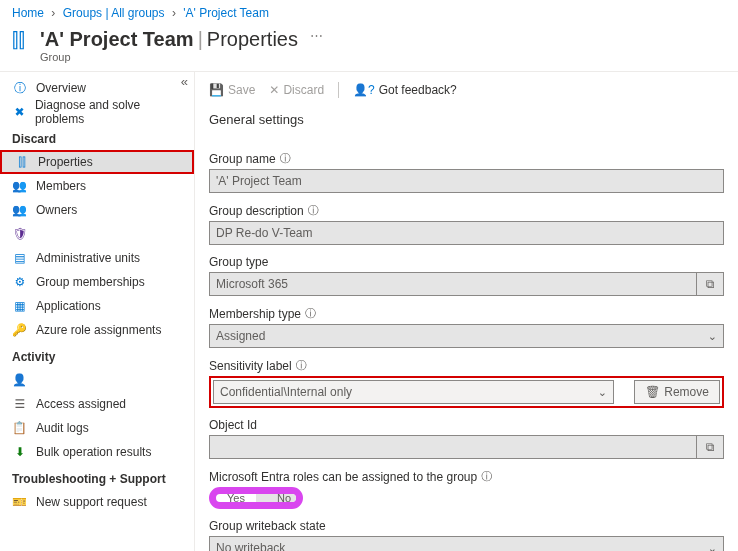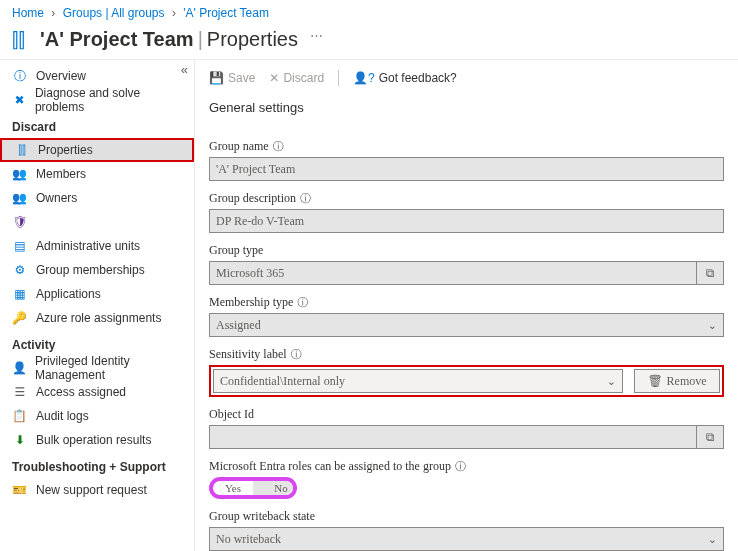--- a/index.html
+++ b/index.html
@@ -44,21 +44,21 @@
   .c-gray { color: #605e5c; }
 
   .main { flex: 1; padding: 8px 14px 12px 14px; }
   .toolbar { display: flex; align-items: center; gap: 14px; padding: 2px 0 8px; font-size: 12px; }
   .toolbar .disabled { color: #a19f9d; cursor: default; display: flex; gap: 4px; align-items: center; }
   .toolbar .divider { width: 1px; height: 16px; background: #c8c6c4; }
   .toolbar .feedback { color: #323130; cursor: pointer; display: flex; gap: 4px; align-items: center; }
   .toolbar .fbicon { color: #0078d4; }
 
   .section-title { font-size: 13px; margin: 6px 0 24px; }
-  .field { margin-bottom: 10px; font-family: Liberation Serif, serif; }
+  .field { margin-bottom: 10px; }
   .field-label { font-size: 12px; color: #323130; margin-bottom: 3px; display: flex; align-items: center; gap: 4px; }
   .info-ic { color: #605e5c; font-size: 11px; }
 
   .textbox, .selectbox {
     width: 100%; height: 24px; line-height: 22px;
     border: 1px solid #8a8886;
     background: #f3f2f1; color: #605e5c;
     padding: 0 6px; font-size: 12px;
     position: relative;
   }
@@ -67,31 +67,31 @@
   .selectbox .chev { color: #605e5c; font-size: 11px; }
 
   .withcopy { display: flex; }
   .withcopy .textbox { flex: 1; border-right: none; }
   .copybtn {
     width: 28px; height: 24px; border: 1px solid #8a8886;
     background: #e5e5e5; display: flex; align-items: center; justify-content: center;
     cursor: pointer; color: #605e5c; font-size: 12px;
   }
 
-  .sens-row { display: flex; gap: 11px; border: 2px solid #d40000; padding: 2px; }
+  .sens-row { display: flex; gap: 20px; border: 2px solid #d40000; padding: 2px; }
   .sens-row .selectbox { flex: 1; }
   .remove-btn {
     width: 86px; height: 24px; border: 1px solid #8a8886;
     background: #f3f2f1; color: #605e5c; font-size: 12px;
     display: flex; align-items: center; justify-content: center; gap: 4px;
     cursor: pointer;
   }
 
   .toggle {
-    display: inline-flex; border: 4px solid #d946ef; border-radius: 12px;
+    display: inline-flex; border: 7px solid #d946ef; border-radius: 12px;
     height: 22px; overflow: hidden; font-size: 11px; color: #605e5c;
     background: #fff;
   }
   .toggle span { width: 40px; display: flex; align-items: center; justify-content: center; cursor: pointer; }
   .toggle .active { background: #e5e5e5; padding-left: 16px; }
 </style>
 </head>
 <body>
 
 <div class="crumbs">
@@ -101,20 +101,21 @@
   <span class="sep">›</span>
   <a>'A' Project Team</a>
 </div>
 
 <div class="header">
   <div class="glyph">⫿⫿</div>
   <div>
     <h1>
       <span>'A' Project Team</span><span class="sep2">|</span><span style="font-weight:400">Properties</span>
     </h1>
+    <div class="sub">Group</div>
   </div>
   <div class="more">⋯</div>
 </div>
 
 <div class="body">
 
   <div class="side">
     <div class="collapse">«</div>
     <div id="nav-top">
         <div class="nav-item">
@@ -157,21 +158,20 @@
         </div>
         <div class="nav-item">
           <span class="ic c-yellow">🔑</span>
           <span>Azure role assignments</span>
         </div>
       </div>
     <div class="heading">Activity</div>
     <div id="nav-activity">
         <div class="nav-item">
           <span class="ic c-teal">👤</span>
-          <span>Privileged Identity Management</span>
         </div>
         <div class="nav-item">
           <span class="ic c-gray">☰</span>
           <span>Access assigned</span>
         </div>
         <div class="nav-item">
           <span class="ic c-gray">📋</span>
           <span>Audit logs</span>
         </div>
         <div class="nav-item">

